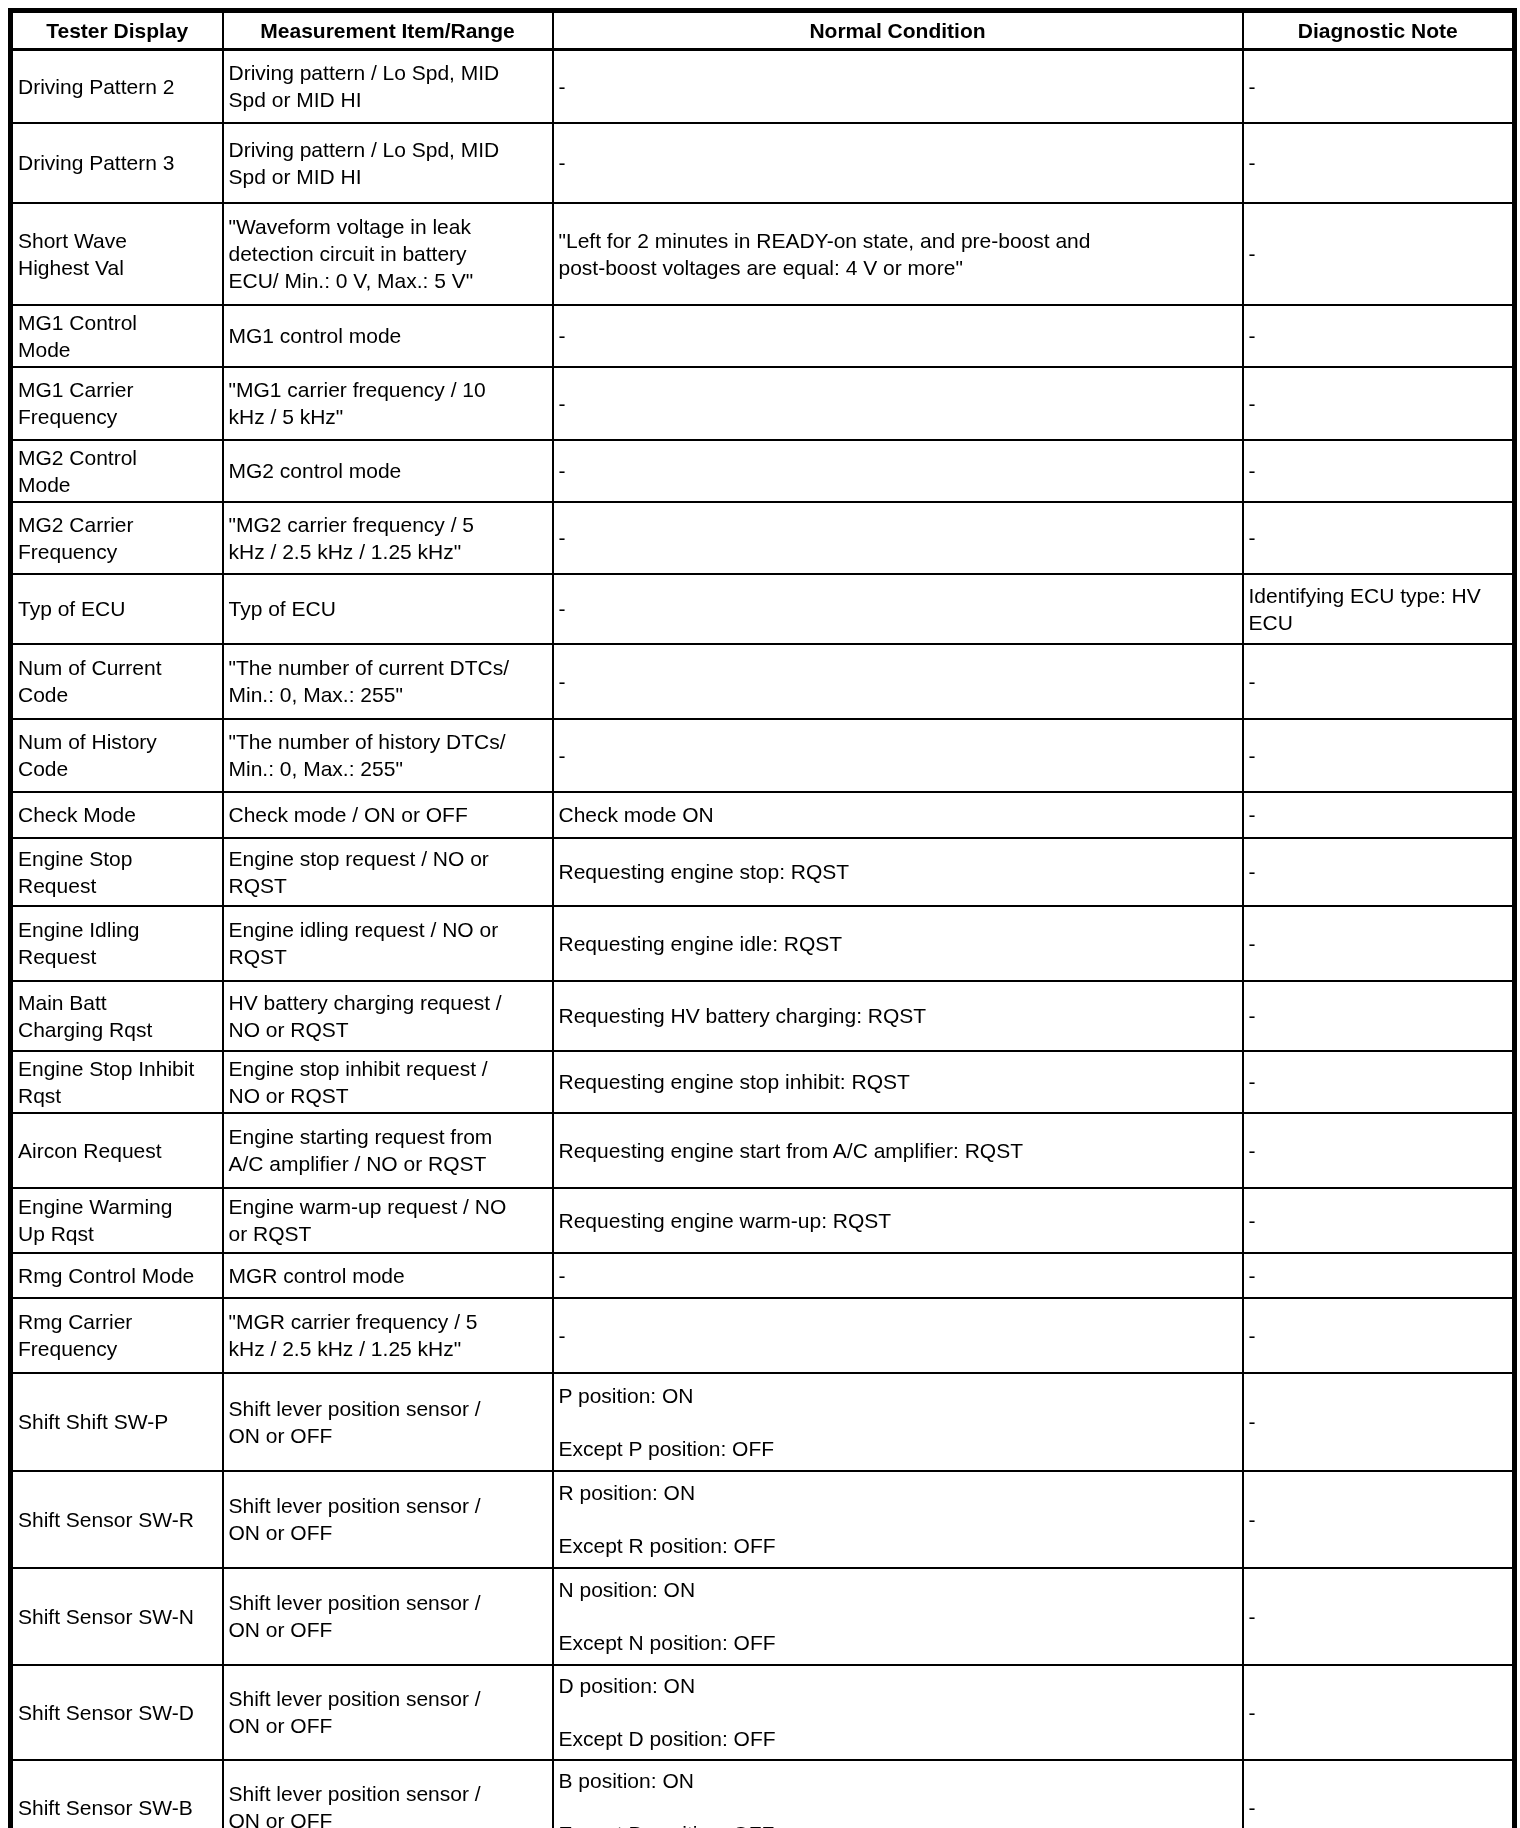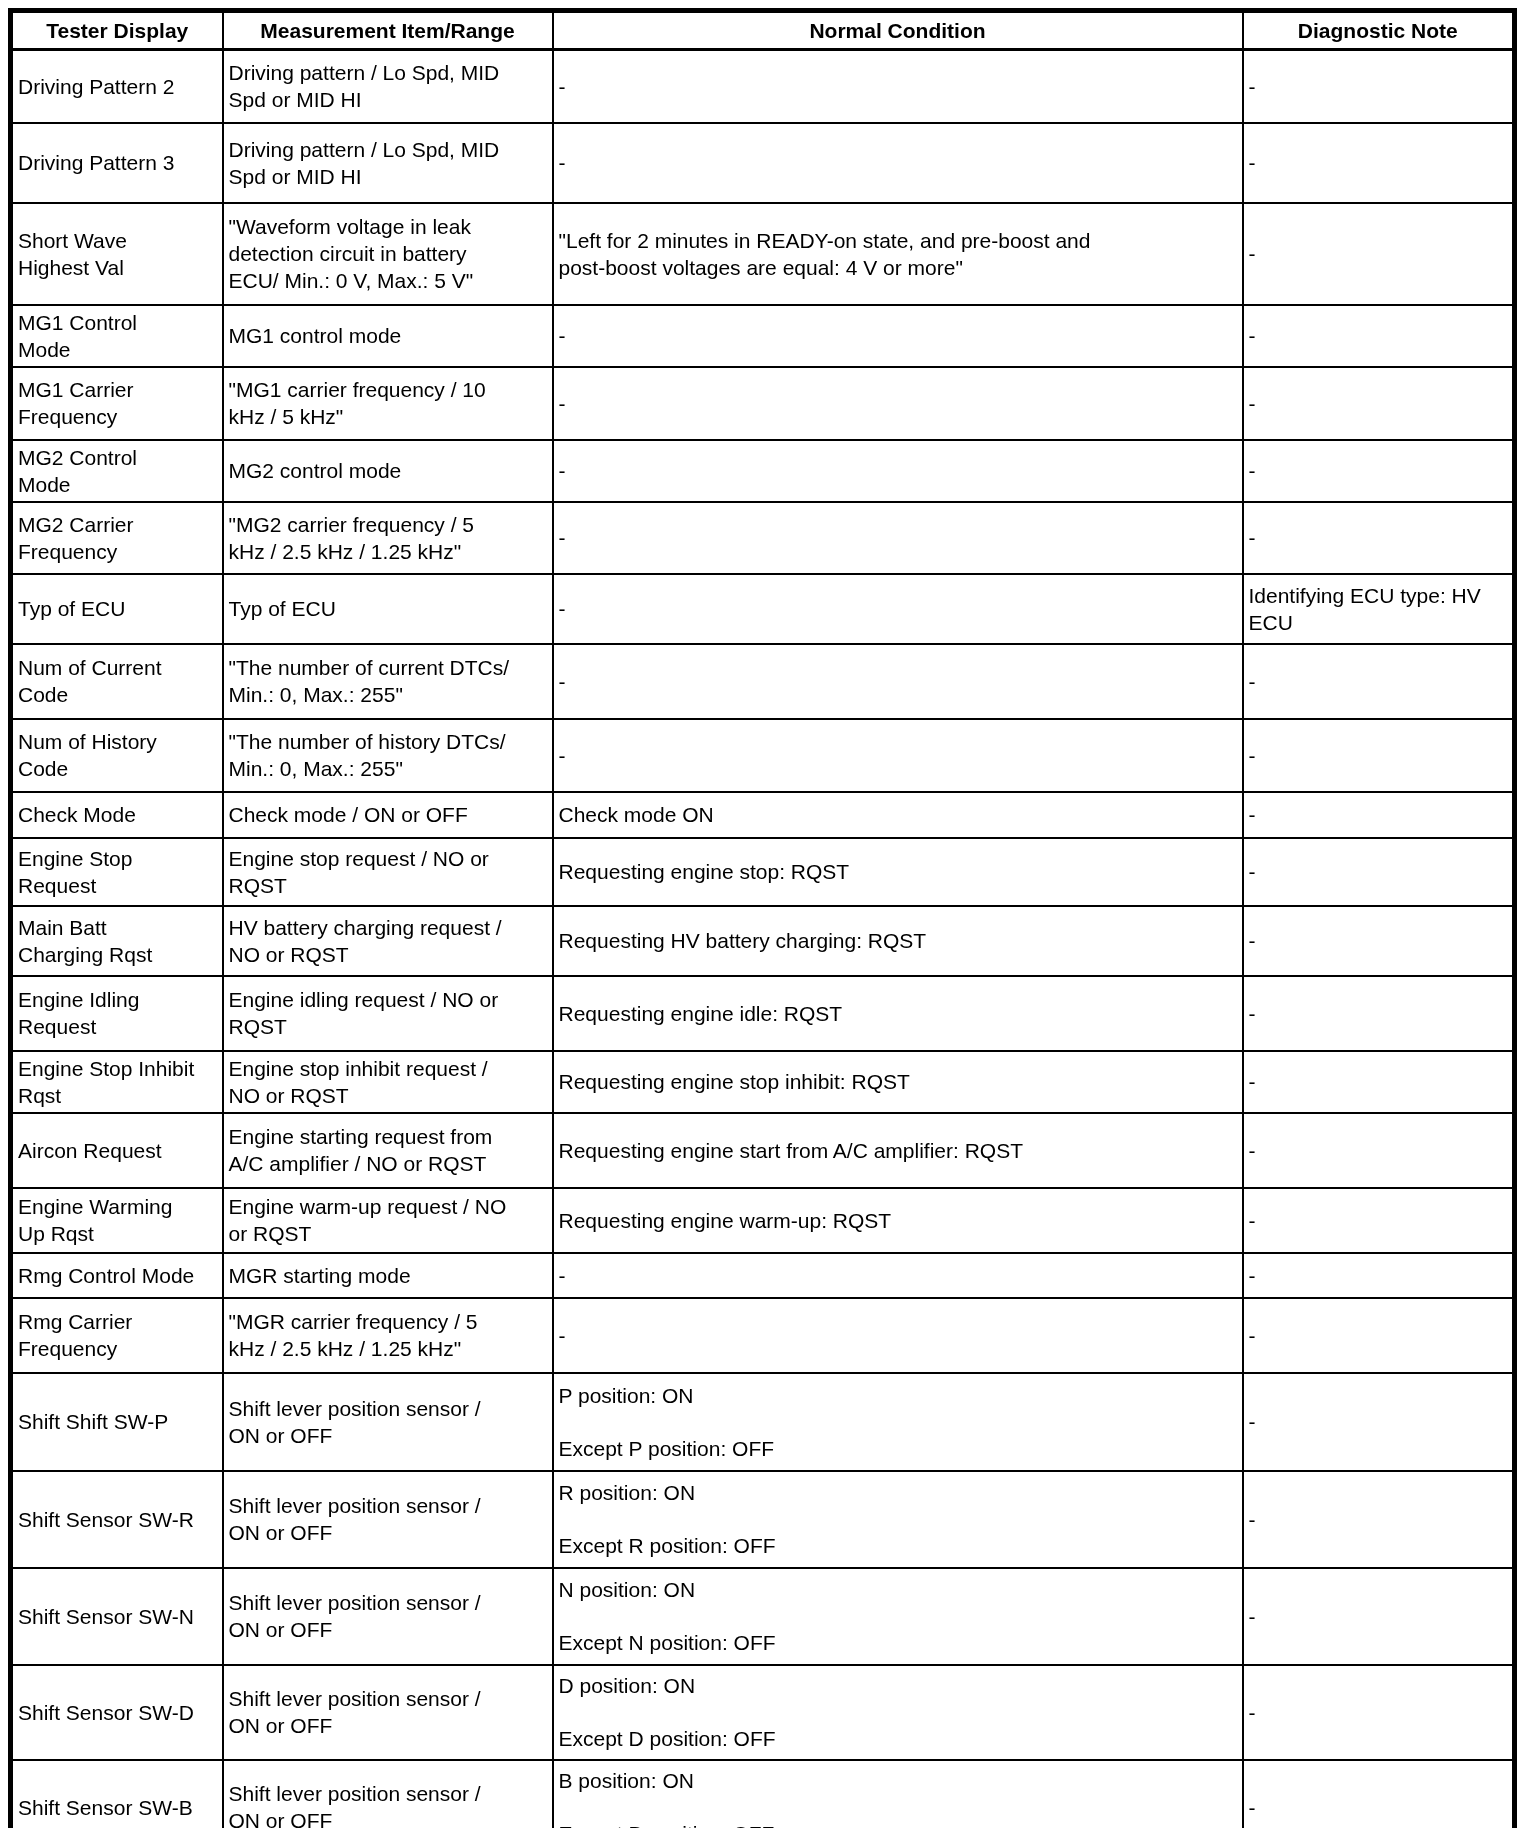--- a/index.html
+++ b/index.html
@@ -134,53 +134,53 @@
           <td class="col2">Check mode / ON or OFF</td>
           <td class="col3">Check mode ON</td>
           <td class="col4">-</td>
         </tr>
         <tr style="height: 68px;">
           <td class="col1">Engine Stop Request</td>
           <td class="col2">Engine stop request / NO or RQST</td>
           <td class="col3">Requesting engine stop: RQST</td>
           <td class="col4">-</td>
         </tr>
+        <tr style="height: 75px;">
+          <td class="col1">Engine Idling Request</td>
+          <td class="col2">Engine idling request / NO or RQST</td>
+          <td class="col3">Requesting engine idle: RQST</td>
+          <td class="col4">-</td>
+        </tr>
         <tr style="height: 70px;">
           <td class="col1">Main Batt Charging Rqst</td>
           <td class="col2">HV battery charging request / NO or RQST</td>
           <td class="col3">Requesting HV battery charging: RQST</td>
           <td class="col4">-</td>
         </tr>
-        <tr style="height: 75px;">
-          <td class="col1">Engine Idling Request</td>
-          <td class="col2">Engine idling request / NO or RQST</td>
-          <td class="col3">Requesting engine idle: RQST</td>
-          <td class="col4">-</td>
-        </tr>
         <tr style="height: 56px;">
           <td class="col1">Engine Stop Inhibit Rqst</td>
           <td class="col2">Engine stop inhibit request / NO or RQST</td>
           <td class="col3">Requesting engine stop inhibit: RQST</td>
           <td class="col4">-</td>
         </tr>
         <tr style="height: 75px;">
           <td class="col1">Aircon Request</td>
           <td class="col2">Engine starting request from A/C amplifier / NO or RQST</td>
           <td class="col3">Requesting engine start from A/C amplifier: RQST</td>
           <td class="col4">-</td>
         </tr>
         <tr style="height: 65px;">
           <td class="col1">Engine Warming Up Rqst</td>
           <td class="col2">Engine warm-up request / NO or RQST</td>
           <td class="col3">Requesting engine warm-up: RQST</td>
           <td class="col4">-</td>
         </tr>
         <tr style="height: 45px;">
           <td class="col1">Rmg Control Mode</td>
-          <td class="col2">MGR starting mode</td>
+          <td class="col2">MGR control mode</td>
           <td class="col3">-</td>
           <td class="col4">-</td>
         </tr>
         <tr style="height: 75px;">
           <td class="col1">Rmg Carrier Frequency</td>
           <td class="col2">"MGR carrier frequency / 5 kHz / 2.5 kHz / 1.25 kHz"</td>
           <td class="col3">-</td>
           <td class="col4">-</td>
         </tr>
         <tr style="height: 98px;">

